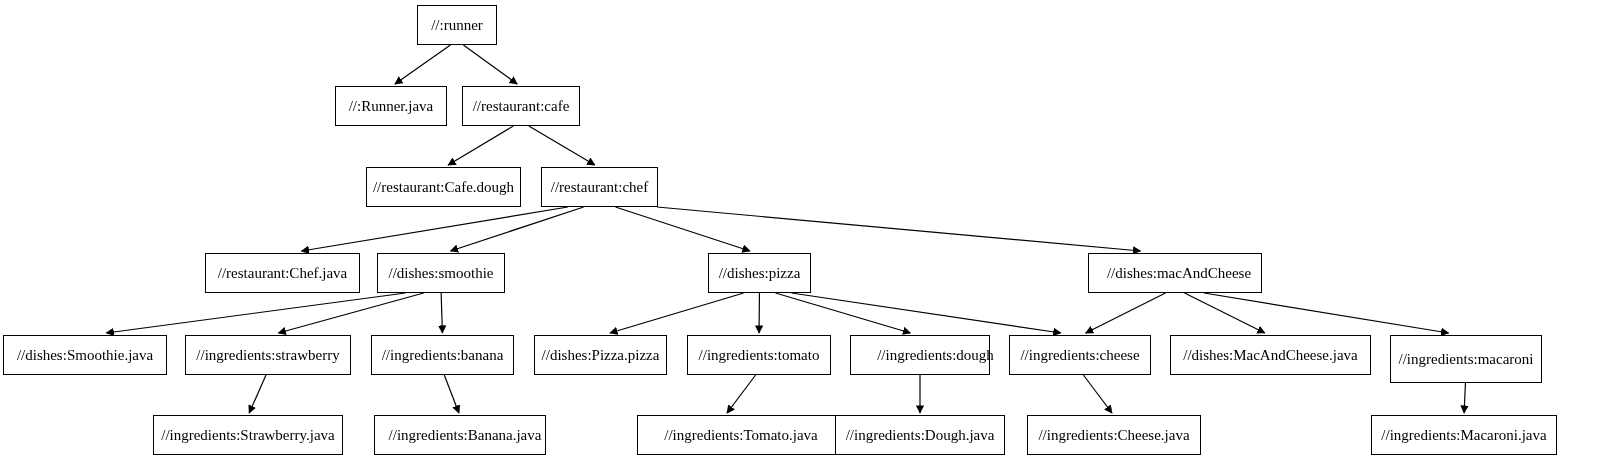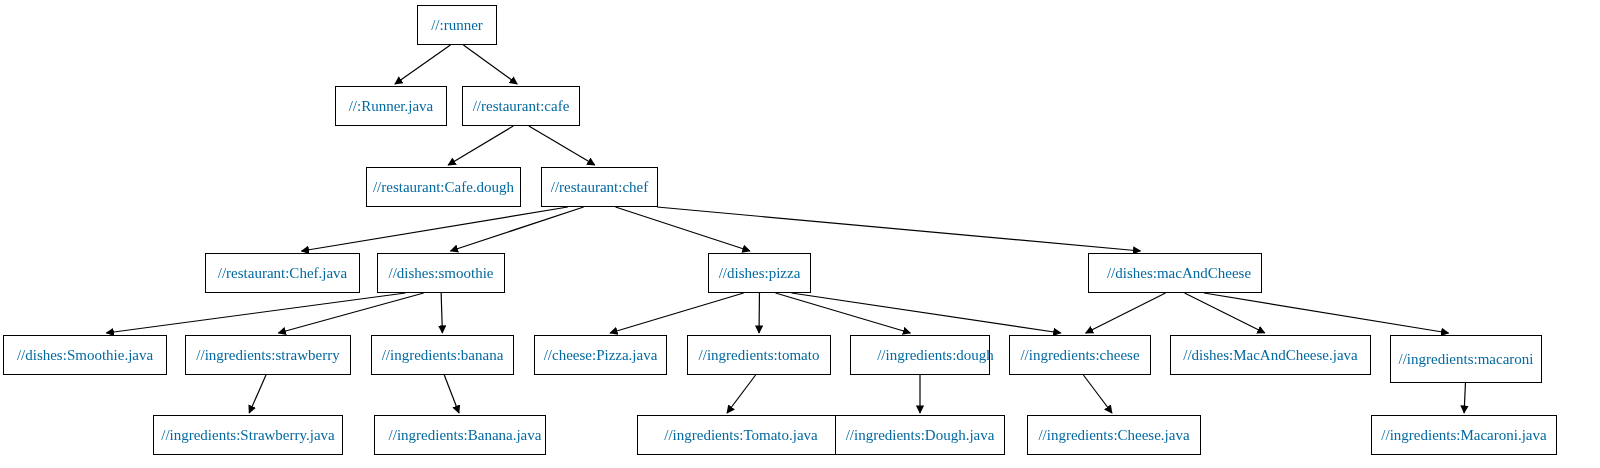--- a/index.html
+++ b/index.html
@@ -11,21 +11,21 @@
     overflow:hidden;
   }
   #edges{position:absolute;left:0;top:0;width:1600px;height:468px;}
   .node{
     position:absolute;
     box-sizing:border-box;
     border:1px solid #000000;
     background:#ffffff;
     display:flex;align-items:center;justify-content:center;
     font-size:15px;
-    color:#0369a1;
+    color:#000000;
     white-space:nowrap;
     line-height:1;
   }
   .node-label{pointer-events:none;}
 </style>
 </head>
 <body>
 
 <div id="canvas">
   <svg id="edges" viewBox="0 0 1600 468" xmlns="http://www.w3.org/2000/svg">
@@ -92,21 +92,21 @@
       <div class="node" style="left: 3px; top: 335px; width: 164px; height: 40px; border-color: rgb(0, 0, 0); background: rgb(255, 255, 255);">
         <span class="node-label">//dishes:Smoothie.java</span>
       </div>
       <div class="node" style="left: 185px; top: 335px; width: 166px; height: 40px; border-color: rgb(0, 0, 0); background: rgb(255, 255, 255);">
         <span class="node-label">//ingredients:strawberry</span>
       </div>
       <div class="node" style="left: 371px; top: 335px; width: 143px; height: 40px; border-color: rgb(0, 0, 0); background: rgb(255, 255, 255);">
         <span class="node-label">//ingredients:banana</span>
       </div>
       <div class="node" style="left: 534px; top: 335px; width: 133px; height: 40px; border-color: rgb(0, 0, 0); background: rgb(255, 255, 255);">
-        <span class="node-label">//cheese:Pizza.java</span>
+        <span class="node-label">//dishes:Pizza.pizza</span>
       </div>
       <div class="node" style="left: 687px; top: 335px; width: 144px; height: 40px; border-color: rgb(0, 0, 0); background: rgb(255, 255, 255);">
         <span class="node-label">//ingredients:tomato</span>
       </div>
       <div class="node" style="left: 850px; top: 335px; width: 140px; height: 40px; border-color: rgb(0, 0, 0); background: rgb(255, 255, 255); padding-left: 31px;">
         <span class="node-label">//ingredients:dough</span>
       </div>
       <div class="node" style="left: 1009px; top: 335px; width: 142px; height: 40px; border-color: rgb(0, 0, 0); background: rgb(255, 255, 255);">
         <span class="node-label">//ingredients:cheese</span>
       </div>

